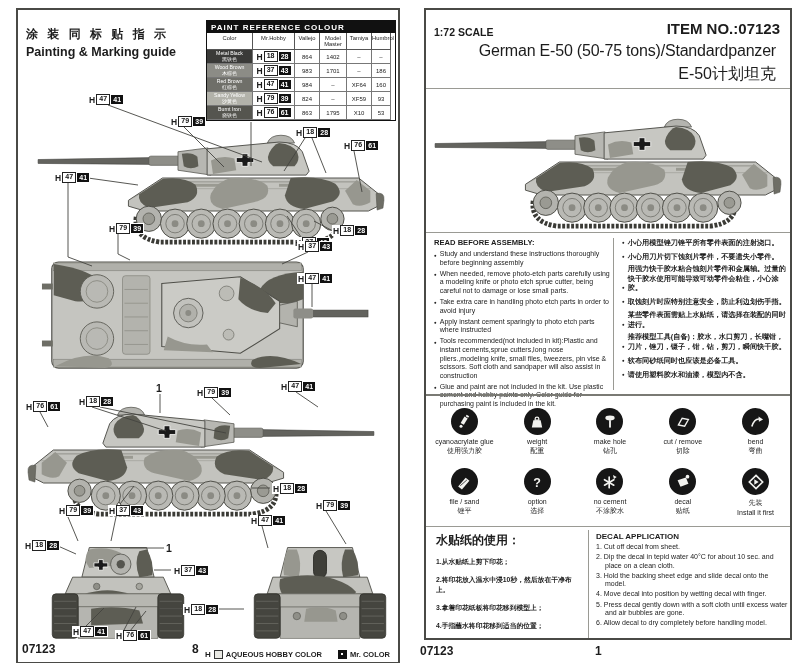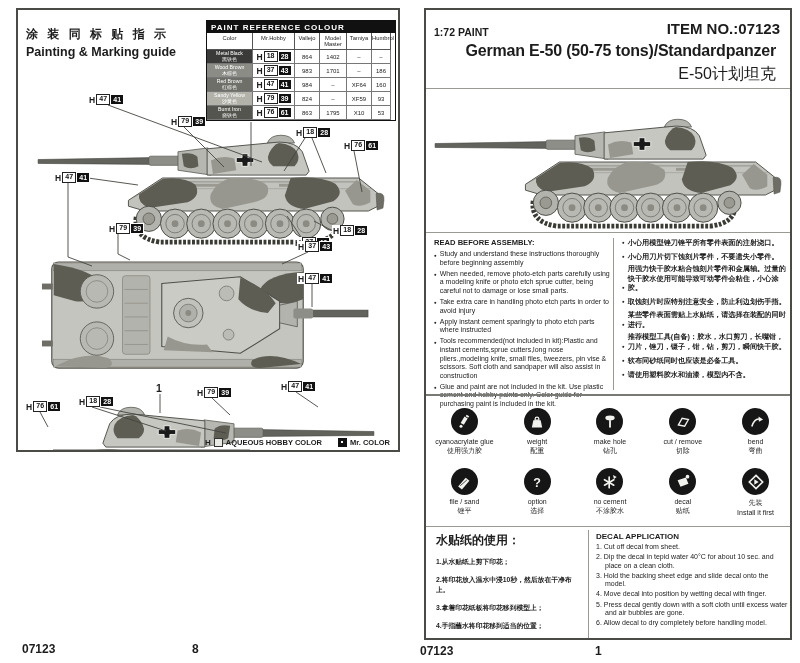--- a/index.html
+++ b/index.html
@@ -1,18 +1,18 @@
 <!DOCTYPE html>
 <html><head>
 <meta charset="utf-8">
 <style>
   html,body{margin:0;padding:0;background:#fff;}
   body{position:relative;width:800px;height:663px;font-family:"Liberation Sans",sans-serif;color:#1c1c1c;overflow:hidden;}
   .page{position:absolute;background:#fff;border:2px solid #4a4a46;box-sizing:border-box;overflow:hidden;}
-  #page-left{left:16px;top:8px;width:384px;height:444px;}
+  #page-left{left:16px;top:8px;width:384px;height:656px;}
   #page-right{left:424px;top:8px;width:368px;height:632px;}
   .abs{position:absolute;}
 
   
   .title-cn{font-size:12px;font-weight:bold;letter-spacing:3px;}
   .title-en{font-size:12.5px;font-weight:bold;margin-top:2px;}
   .ptable{position:absolute;left:188px;top:10px;width:188px;border:1.5px solid #111;background:#fff;z-index:7;}
   .ptable-title{background:#111;color:#fff;font-size:8px;font-weight:bold;letter-spacing:1px;padding:2px 4px 1px;}
   .ptable-head,.ptr{display:grid;grid-template-columns:46px 42px 25px 27px 25px 19px;}
   .pth{font-size:5.8px;text-align:center;border-right:0.5px solid #555;border-bottom:0.5px solid #555;padding:2px 0;line-height:6px;}
@@ -27,21 +27,21 @@
   .mark-num{position:absolute;font-weight:bold;font-size:10.5px;z-index:6;}
   .legend{position:absolute;right:8px;bottom:3px;display:flex;gap:16px;align-items:center;z-index:7;}
   .legend-item{display:flex;align-items:center;gap:3px;font-size:7.5px;font-weight:bold;}
   .box-open{width:7px;height:7px;border:1px solid #333;background:#e9e9e4;display:inline-block;}
   .box-filled{width:7px;height:7px;border:1px solid #111;background:#111;display:inline-block;position:relative;}
   .box-filled::after{content:"";position:absolute;left:2px;top:2px;width:2px;height:2px;background:#fff;}
 
   
   .scale-label{font-size:10.5px;font-weight:bold;}
   .item-no{font-size:15px;font-weight:bold;}
-  .kit-title{font-size:16px;font-weight:bold;letter-spacing:-0.2px;white-space:nowrap;}
+  .kit-title{font-size:16px;font-weight:normal;letter-spacing:-0.2px;white-space:nowrap;}
   .kit-title-cn{font-size:16px;}
   .hline{position:absolute;left:0;right:0;height:1px;background:#9a9a94;}
   .thickline{position:absolute;left:0;right:0;height:2px;background:#7a7a74;}
   .vline{position:absolute;width:1px;background:#9a9a94;}
   .rb-head-en{font-size:7.6px;font-weight:bold;margin-bottom:3px;}
   .rb-head-cn{font-family:"Liberation Serif",serif;font-size:13px;font-weight:bold;letter-spacing:2px;margin-bottom:5px;}
   .rb-item{display:flex;font-size:7px;line-height:8.6px;margin-bottom:2.5px;}
   .rb-item::before{content:"●";font-size:4.5px;margin:1.5px 3px 0 0;flex:none;}
   .rb-cn .rb-item{font-size:7.2px;line-height:9.6px;margin-bottom:3px;font-weight:bold;align-items:flex-end;}
   .symgrid{position:absolute;left:2px;top:390px;width:364px;display:grid;grid-template-columns:repeat(5,1fr);row-gap:12px;padding-top:8px;}
@@ -511,21 +511,21 @@
     </div>
     <div class="legend-item">
       <span class="box-filled"></span>
       <span>Mr. COLOR</span>
     </div>
   </div>
 </div>
 
 <div class="page" id="page-right">
 
-  <div class="abs scale-label" style="left:8px;top:16px">1:72 PAINT</div>
+  <div class="abs scale-label" style="left:8px;top:16px">1:72 SCALE</div>
   <div class="abs item-no" style="right:10px;top:10px">ITEM NO.:07123</div>
   <div class="abs kit-title" style="right:14px;top:32px">German E-50 (50-75 tons)/Standardpanzer</div>
   <div class="abs kit-title-cn" style="right:14px;top:54px">E-50计划坦克</div>
   <div class="hline" style="top:78px"></div>
 
   <svg class="abs" style="left:2px;top:84px" width="360" height="136" viewBox="0 0 360 140">
       <use href="#sym-side"></use>
     </svg>
 
   <div class="hline" style="top:222px"></div>

